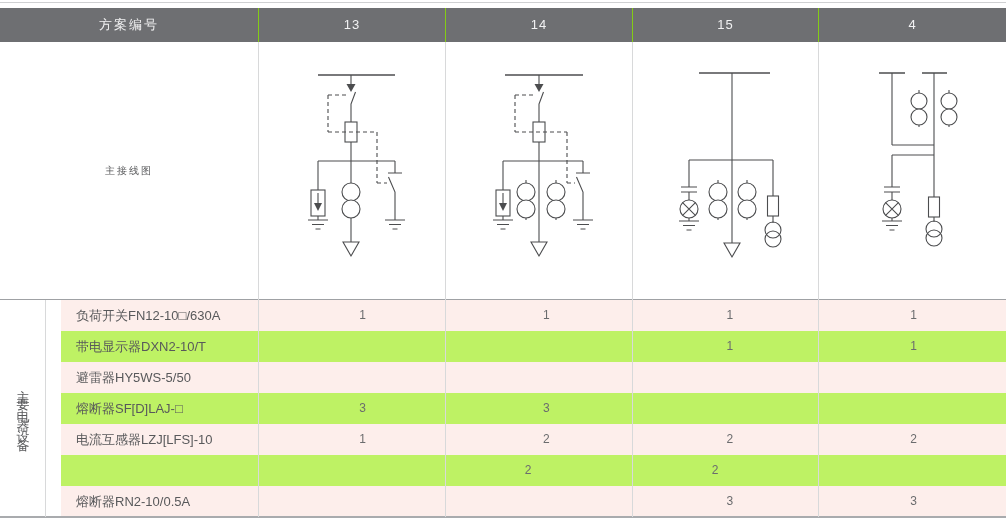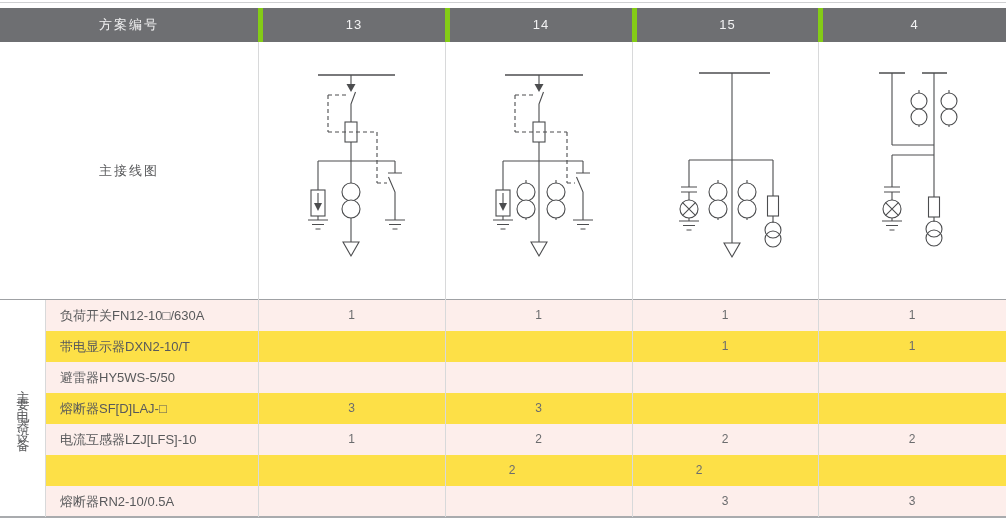--- a/index.html
+++ b/index.html
@@ -5,38 +5,38 @@
   * { margin:0; padding:0; box-sizing:border-box; }
   body { font-family:"Liberation Sans", sans-serif; background:#fff; }
   .page { position:relative; width:1006px; height:522px; background:#fff; overflow:hidden; }
 
   .topline { position:absolute; left:0; top:2px; width:1006px; height:1px; background:#cfd0d2; }
   .bottomline { position:absolute; left:0; top:516px; width:1006px; height:2px; background:#a9abae; }
   .midline { position:absolute; left:0; top:299px; width:1006px; height:1px; background:#9fa1a4; }
 
   
   .header { position:absolute; left:0; top:8px; width:1006px; height:34px; background:#6e6f72; display:flex; }
-  .header .hcell { height:34px; line-height:34px; text-align:center; color:#f2f2f3; font-size:13px; letter-spacing:1px; border-left:5px solid #84cc16; }
+  .header .hcell { height:34px; line-height:34px; text-align:center; color:#f2f2f3; font-size:13px; letter-spacing:1px; border-left:1px solid #84cc16; }
   .header .hcell:first-child { border-left:none; letter-spacing:2px; }
   .hc0 { width:258px; } .hc1 { width:187px; } .hc2 { width:187px; } .hc3 { width:186px; } .hc4 { width:188px; }
 
   
-  .diagram-label { position:absolute; left:0; top:42px; width:258px; height:258px; display:flex; align-items:center; justify-content:center; color:#58595b; font-size:13px; letter-spacing:2px; }
+  .diagram-label { position:absolute; left:0; top:42px; width:258px; height:258px; display:flex; align-items:center; justify-content:center; color:#58595b; font-size:10px; letter-spacing:2px; }
   .dcell { position:absolute; top:42px; height:258px; }
   .d13 { left:258px; width:187px; } .d14 { left:445px; width:187px; }
   .d15 { left:632px; width:186px; } .d16 { left:818px; width:188px; }
 
   
   .vline { position:absolute; top:42px; width:1px; height:475px; background:#d8d9da; z-index:5; }
   .v1 { left:258px; } .v2 { left:445px; } .v3 { left:632px; } .v4 { left:818px; }
   .vshort { position:absolute; left:45px; top:300px; width:1px; height:217px; background:#d8d9da; z-index:5; }
 
   
-  .rows { position:absolute; left:45px; top:300px; width:961px; }
-  .row { display:flex; height:31px; line-height:31px; background:#fde047; }
+  .rows { position:absolute; left:45px; top:300px; width:961px;padding-left:16px; }
+  .row { display:flex; height:31px; line-height:31px; background:#bef264; }
   .row.pink { background:#fdeeeb; }
   .name-cell { width:213px; padding-left:15px; color:#58595b; font-size:13px; white-space:nowrap; }
   .val-cell { text-align:center; color:#6b6c6e; font-size:12px; }
   .vc1 { width:187px; } .vc2 { width:187px; } .vc3 { width:186px; } .vc4 { width:188px; }
 
   .group-label { position:absolute; left:0; top:300px; width:45px; height:217px; display:flex; align-items:center; justify-content:center; }
   .group-label span { writing-mode:vertical-lr; text-orientation:upright; letter-spacing:10px; color:#58595b; font-size:13px; }
 
   svg { display:block; }
   svg .ln { stroke:#4c4d4f; stroke-width:1.1; fill:none; }

